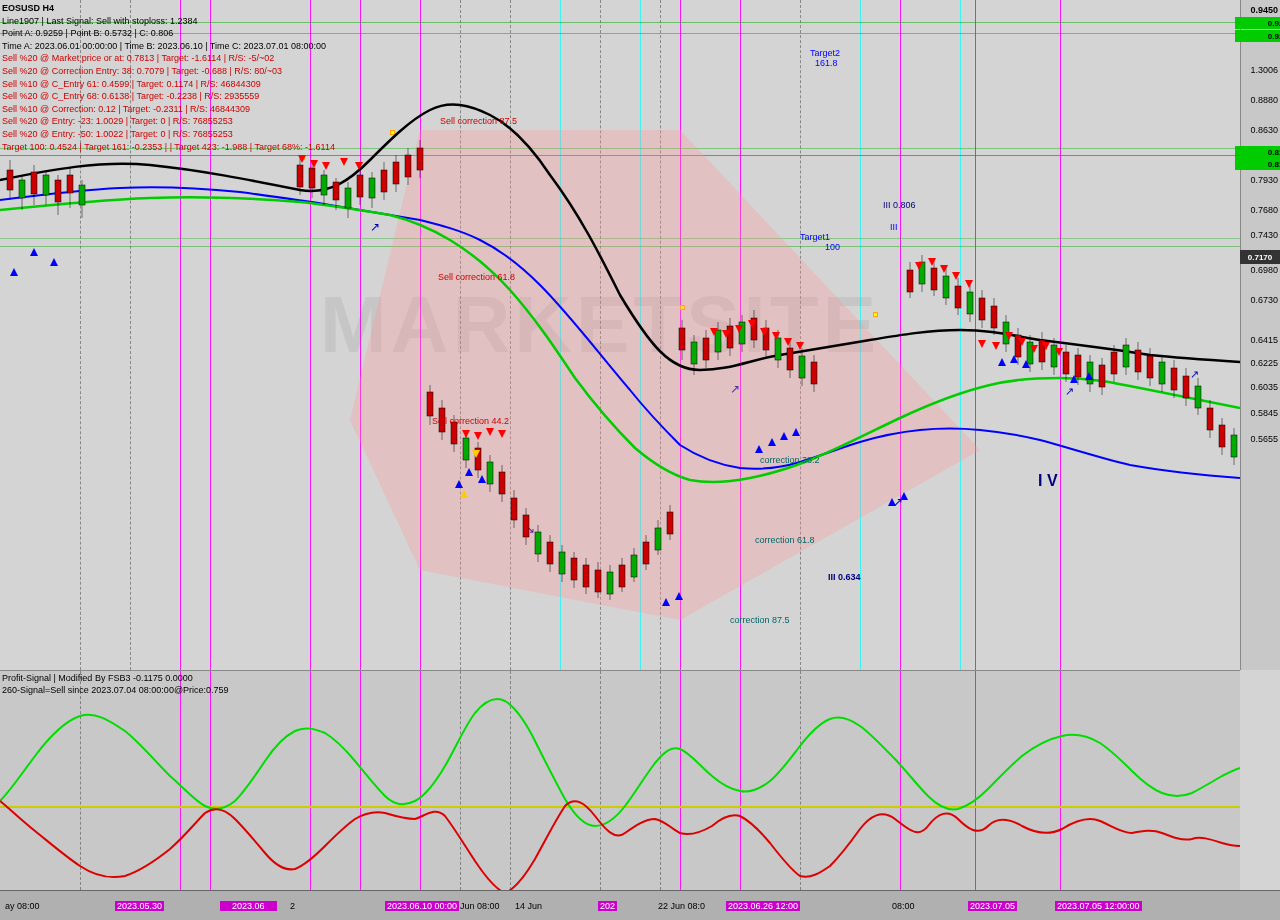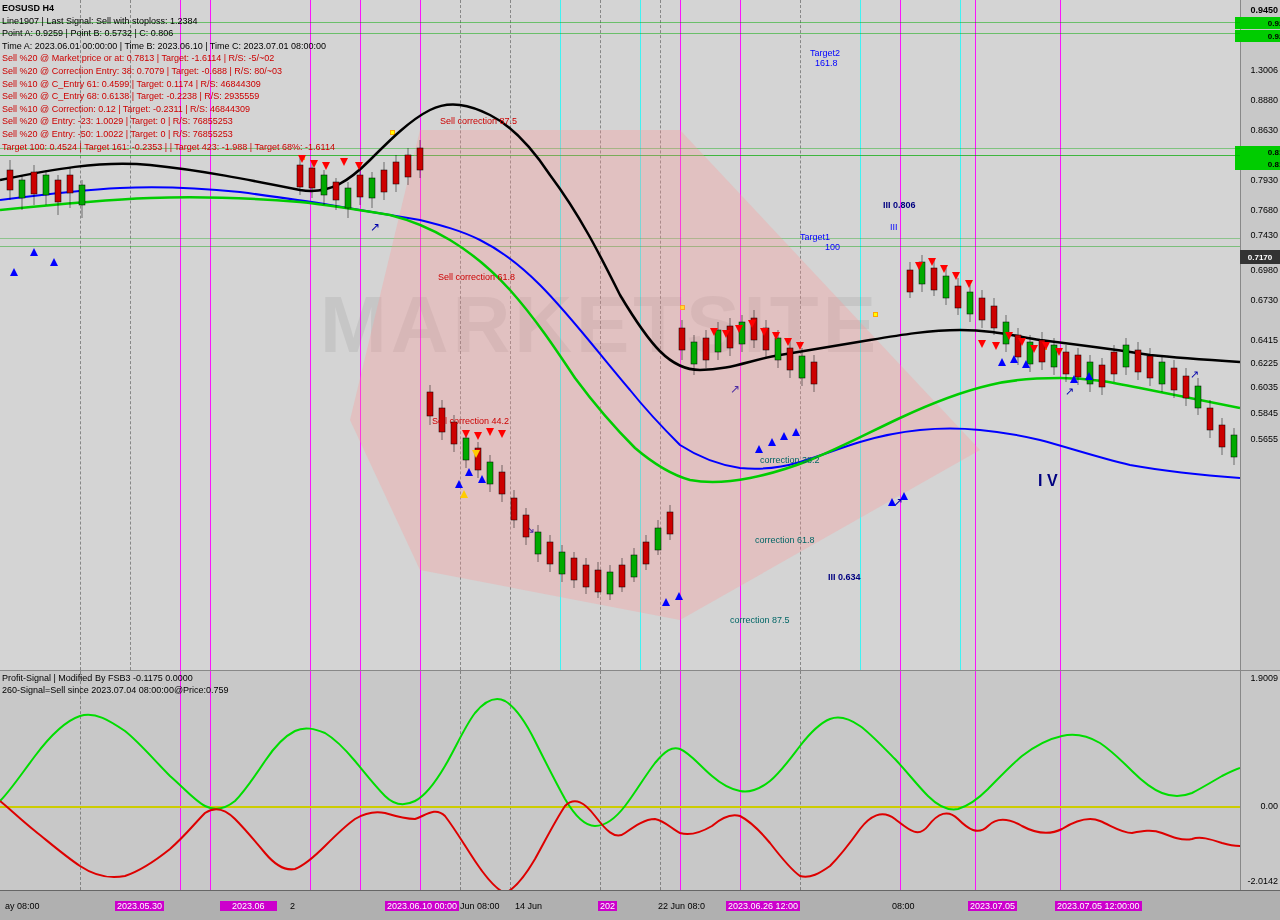--- a/index.html
+++ b/index.html
@@ -501,21 +501,21 @@
       <div class="info-line" style="color:#cc0000;">Sell %10 @ Correction: 0.12 | Target: -0.2311 | R/S: 46844309</div>
       <div class="info-line" style="color:#cc0000;">Sell %20 @ Entry: -23: 1.0029 | Target: 0 | R/S: 76855253</div>
       <div class="info-line" style="color:#cc0000;">Sell %20 @ Entry: -50: 1.0022 | Target: 0 | R/S: 76855253</div>
       <div class="info-line" style="color:#cc0000;">Target 100: 0.4524 | Target 161: -0.2353 | | Target 423: -1.988 | Target 68%: -1.6114</div>
     </div>
 
     <div class="chart-label blue" style="left:810px;top:48px;">Target2</div>
     <div class="chart-label blue" style="left:815px;top:58px;">161.8</div>
     <div class="chart-label blue" style="left:800px;top:232px;">Target1</div>
     <div class="chart-label blue" style="left:825px;top:242px;">100</div>
-    <div class="chart-label dark-blue" style="left:875px;top:200px;font-weight:bold;padding-left:8px;">III 0.806</div>
+    <div class="chart-label dark-blue" style="left:875px;top:200px;font-weight:normal;padding-left:8px;">III 0.806</div>
     <div class="chart-label blue" style="left:890px;top:222px;">III</div>
 
     <div class="chart-label teal" style="left:760px;top:455px;">correction 38.2</div>
     <div class="chart-label teal" style="left:755px;top:535px;">correction 61.8</div>
     <div class="chart-label teal" style="left:730px;top:615px;">correction 87.5</div>
     <div class="chart-label dark-blue" style="left:828px;top:572px;font-weight:bold;">III 0.634</div>
 
     <div class="chart-label red" style="left:438px;top:272px;">Sell correction 61.8</div>
     <div class="chart-label red" style="left:432px;top:416px;">Sell correction 44.2</div>
     <div class="chart-label red" style="left:440px;top:116px;">Sell correction 87.5</div>
@@ -672,25 +672,20 @@
                C 690,165 700,162 712,155 C 720,148 730,142 740,145 C 750,150 760,160 770,172
                C 780,185 790,198 800,205 C 810,208 820,202 830,195 C 840,185 850,172 860,158
                C 870,145 882,138 895,148 C 908,158 918,168 928,155 C 938,142 948,138 958,148
                C 968,158 978,165 988,155 C 998,145 1010,148 1022,155 C 1035,162 1048,165 1062,158
                C 1075,150 1088,145 1100,150 C 1112,155 1122,162 1132,162 C 1142,160 1152,158 1162,162
                C 1172,166 1182,170 1192,168 C 1200,165 1210,168 1222,172 C 1232,175 1237,175 1240,175" stroke="#dd0000" stroke-width="2" fill="none"></path>
     </svg>
 
   </div>
 
-  <div id="indicator-axis">
-    <div class="ind-price-label" style="top:2px;">1.9009</div>
-    <div class="ind-price-label" style="top:130px;">0.00</div>
-    <div class="ind-price-label" style="top:205px;">-2.0142</div>
-  </div>
 
   <div id="time-axis">
     <span class="time-label" style="left:5px;">ay 08:00</span>
     <span class="time-label" style="left:115px;background:#cc00cc;color:white;padding:0 2px;">2023.05.30</span>
     <span class="time-label" style="left:220px;background:#cc00cc;color:white;padding:0 12px;">2023.06</span>
     <span class="time-label" style="left:290px;">2</span>
     <span class="time-label" style="left:385px;background:#cc00cc;color:white;padding:0 2px;">2023.06.10 00:00</span>
     <span class="time-label" style="left:460px;">Jun 08:00</span>
     <span class="time-label" style="left:515px;">14 Jun</span>
     <span class="time-label" style="left:598px;background:#cc00cc;color:white;padding:0 2px;">202</span>

